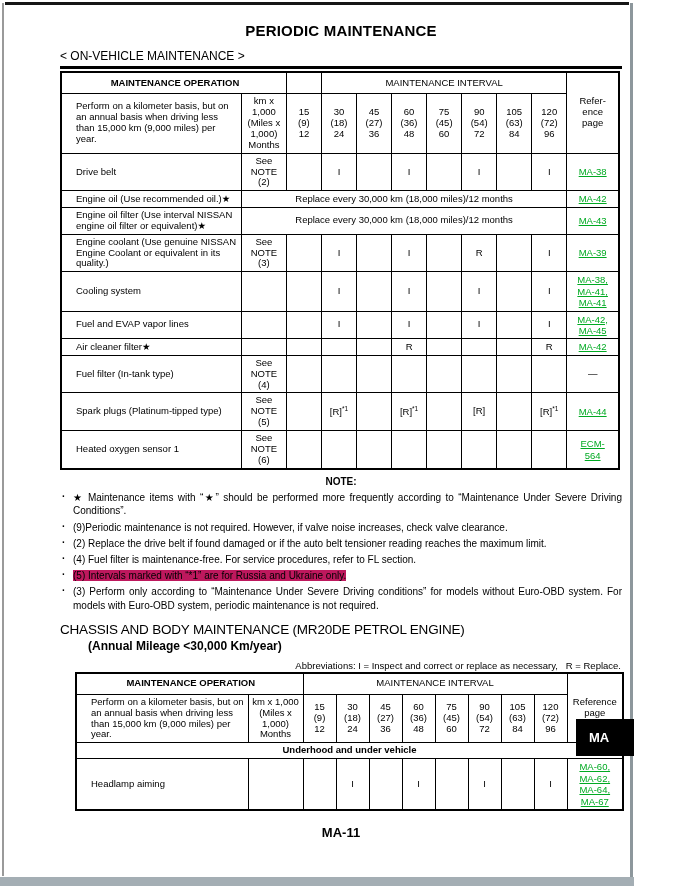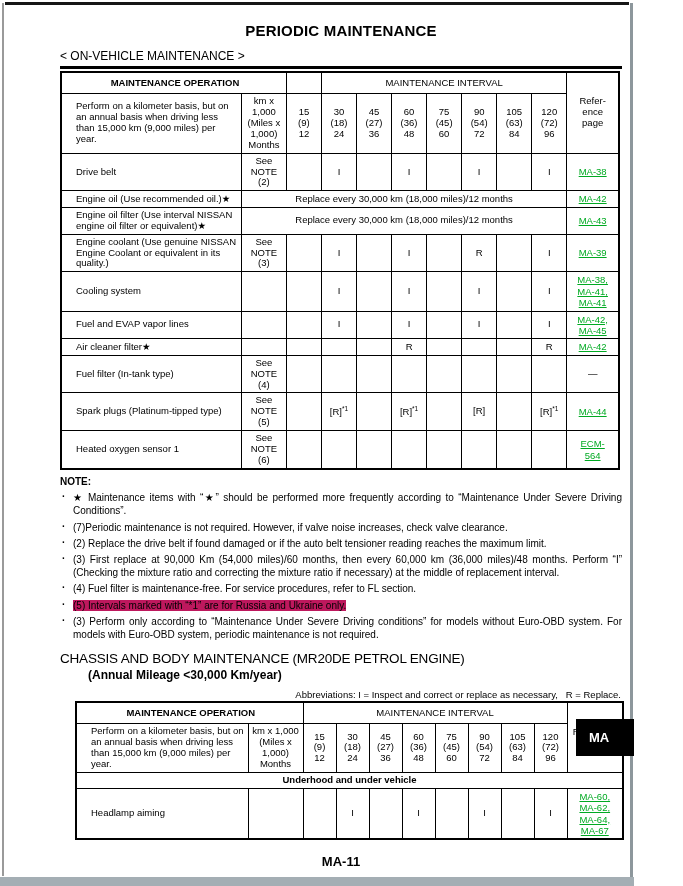--- a/index.html
+++ b/index.html
@@ -23,21 +23,21 @@
   th{font-weight:normal;}
   .op-h{font-weight:bold;text-align:left;padding-left:5px;}
   .op-c{text-align:left;padding-left:14px;}
   .pre{white-space:pre-line;}
   .h1row th{height:16px;text-align:center;}
   .mark sup{font-size:6.5px;vertical-align:super;}
   .ref a{color:#00aa22;text-decoration:underline;display:block;line-height:1.2;cursor:pointer;}
   .span-cell{text-align:center;}
 
   .notes{margin-top:5px;font-size:10px;line-height:1.32;}
-  .notes-label{font-weight:bold;}
+  .notes-label{font-weight:bold;text-align:center;}
   .note-item{position:relative;padding-left:13px;margin:3px 0;text-align:justify;}
   .note-item::before{content:"·";position:absolute;left:2px;top:-1px;font-weight:bold;}
   .note-item .hl{background:#be185d;}
 
   .chassis{margin-top:10px;font-size:13.5px;letter-spacing:-0.2px;}
   .annual{margin-top:2px;font-size:12px;font-weight:bold;margin-left:28px;}
   .abbr{margin-top:7px;font-size:9.5px;text-align:right;padding-right:1px;}
   .section-row td{font-weight:bold;height:13px;padding:1px;}
   .page-num{margin-top:14px;text-align:center;font-size:13px;font-weight:bold;}
 
@@ -264,23 +264,22 @@
               <a>564</a>
             </td>
           </tr>
         </tbody>
     </table>
 
     <div class="notes">
       <div class="notes-label">NOTE:</div>
       <div id="notes-list">
           <div class="note-item"><span>★ Maintenance items with “★” should be performed more frequently according to “Maintenance Under Severe Driving Conditions”.</span></div>
-          <div class="note-item"><span>(7)Periodic maintenance is not required. However, if valve noise increases, check valve clearance.</span></div>
+          <div class="note-item"><span>(9)Periodic maintenance is not required. However, if valve noise increases, check valve clearance.</span></div>
           <div class="note-item"><span>(2) Replace the drive belt if found damaged or if the auto belt tensioner reading reaches the maximum limit.</span></div>
-          <div class="note-item"><span>(3) First replace at 90,000 Km (54,000 miles)/60 months, then every 60,000 km (36,000 miles)/48 months. Perform “I” (Checking the mixture ratio and correcting the mixture ratio if necessary) at the middle of replacement interval.</span></div>
           <div class="note-item"><span>(4) Fuel filter is maintenance-free. For service procedures, refer to FL section.</span></div>
           <div class="note-item"><span class="hl">(5) Intervals marked with “*1” are for Russia and Ukraine only.</span></div>
           <div class="note-item"><span>(3) Perform only according to “Maintenance Under Severe Driving conditions” for models without Euro-OBD system. For models with Euro-OBD system, periodic maintenance is not required.</span></div>
         </div>
     </div>
 
     <div class="chassis">CHASSIS AND BODY MAINTENANCE (MR20DE PETROL ENGINE)</div>
     <div class="annual">(Annual Mileage &lt;30,000 Km/year)</div>
     <div class="abbr">Abbreviations: I = Inspect and correct or replace as necessary,&nbsp;&nbsp; R = Replace.</div>
 

